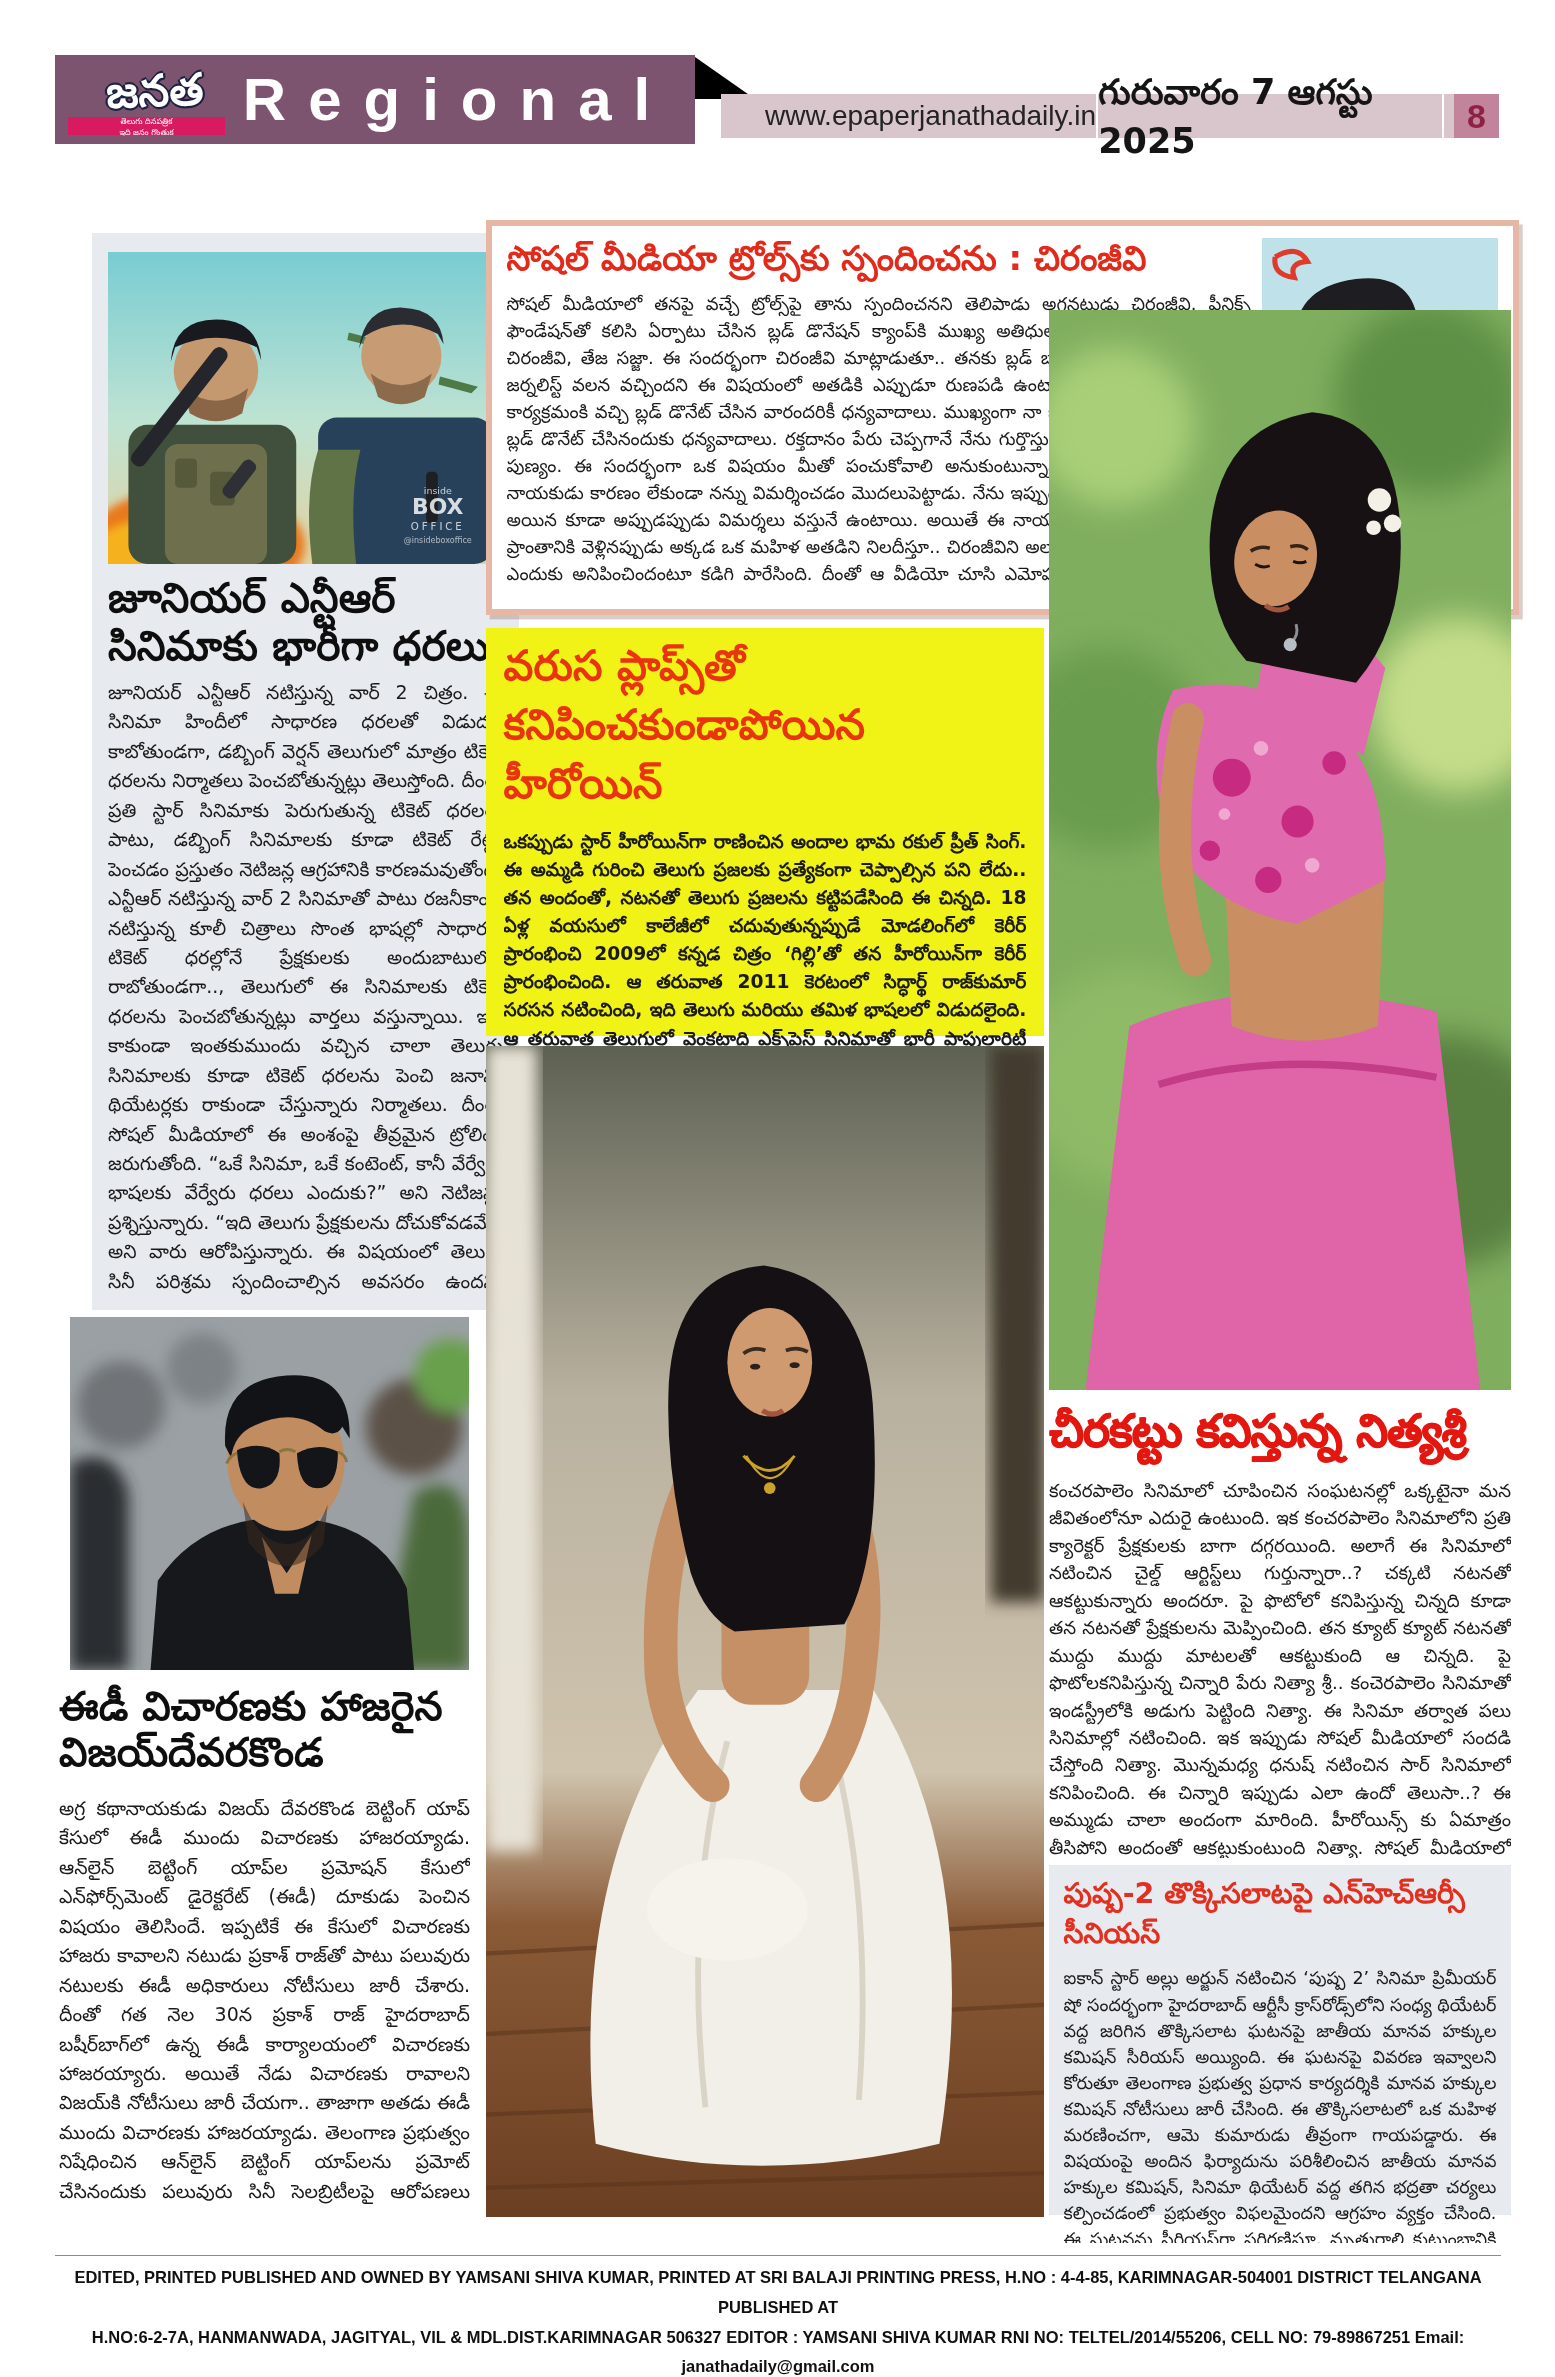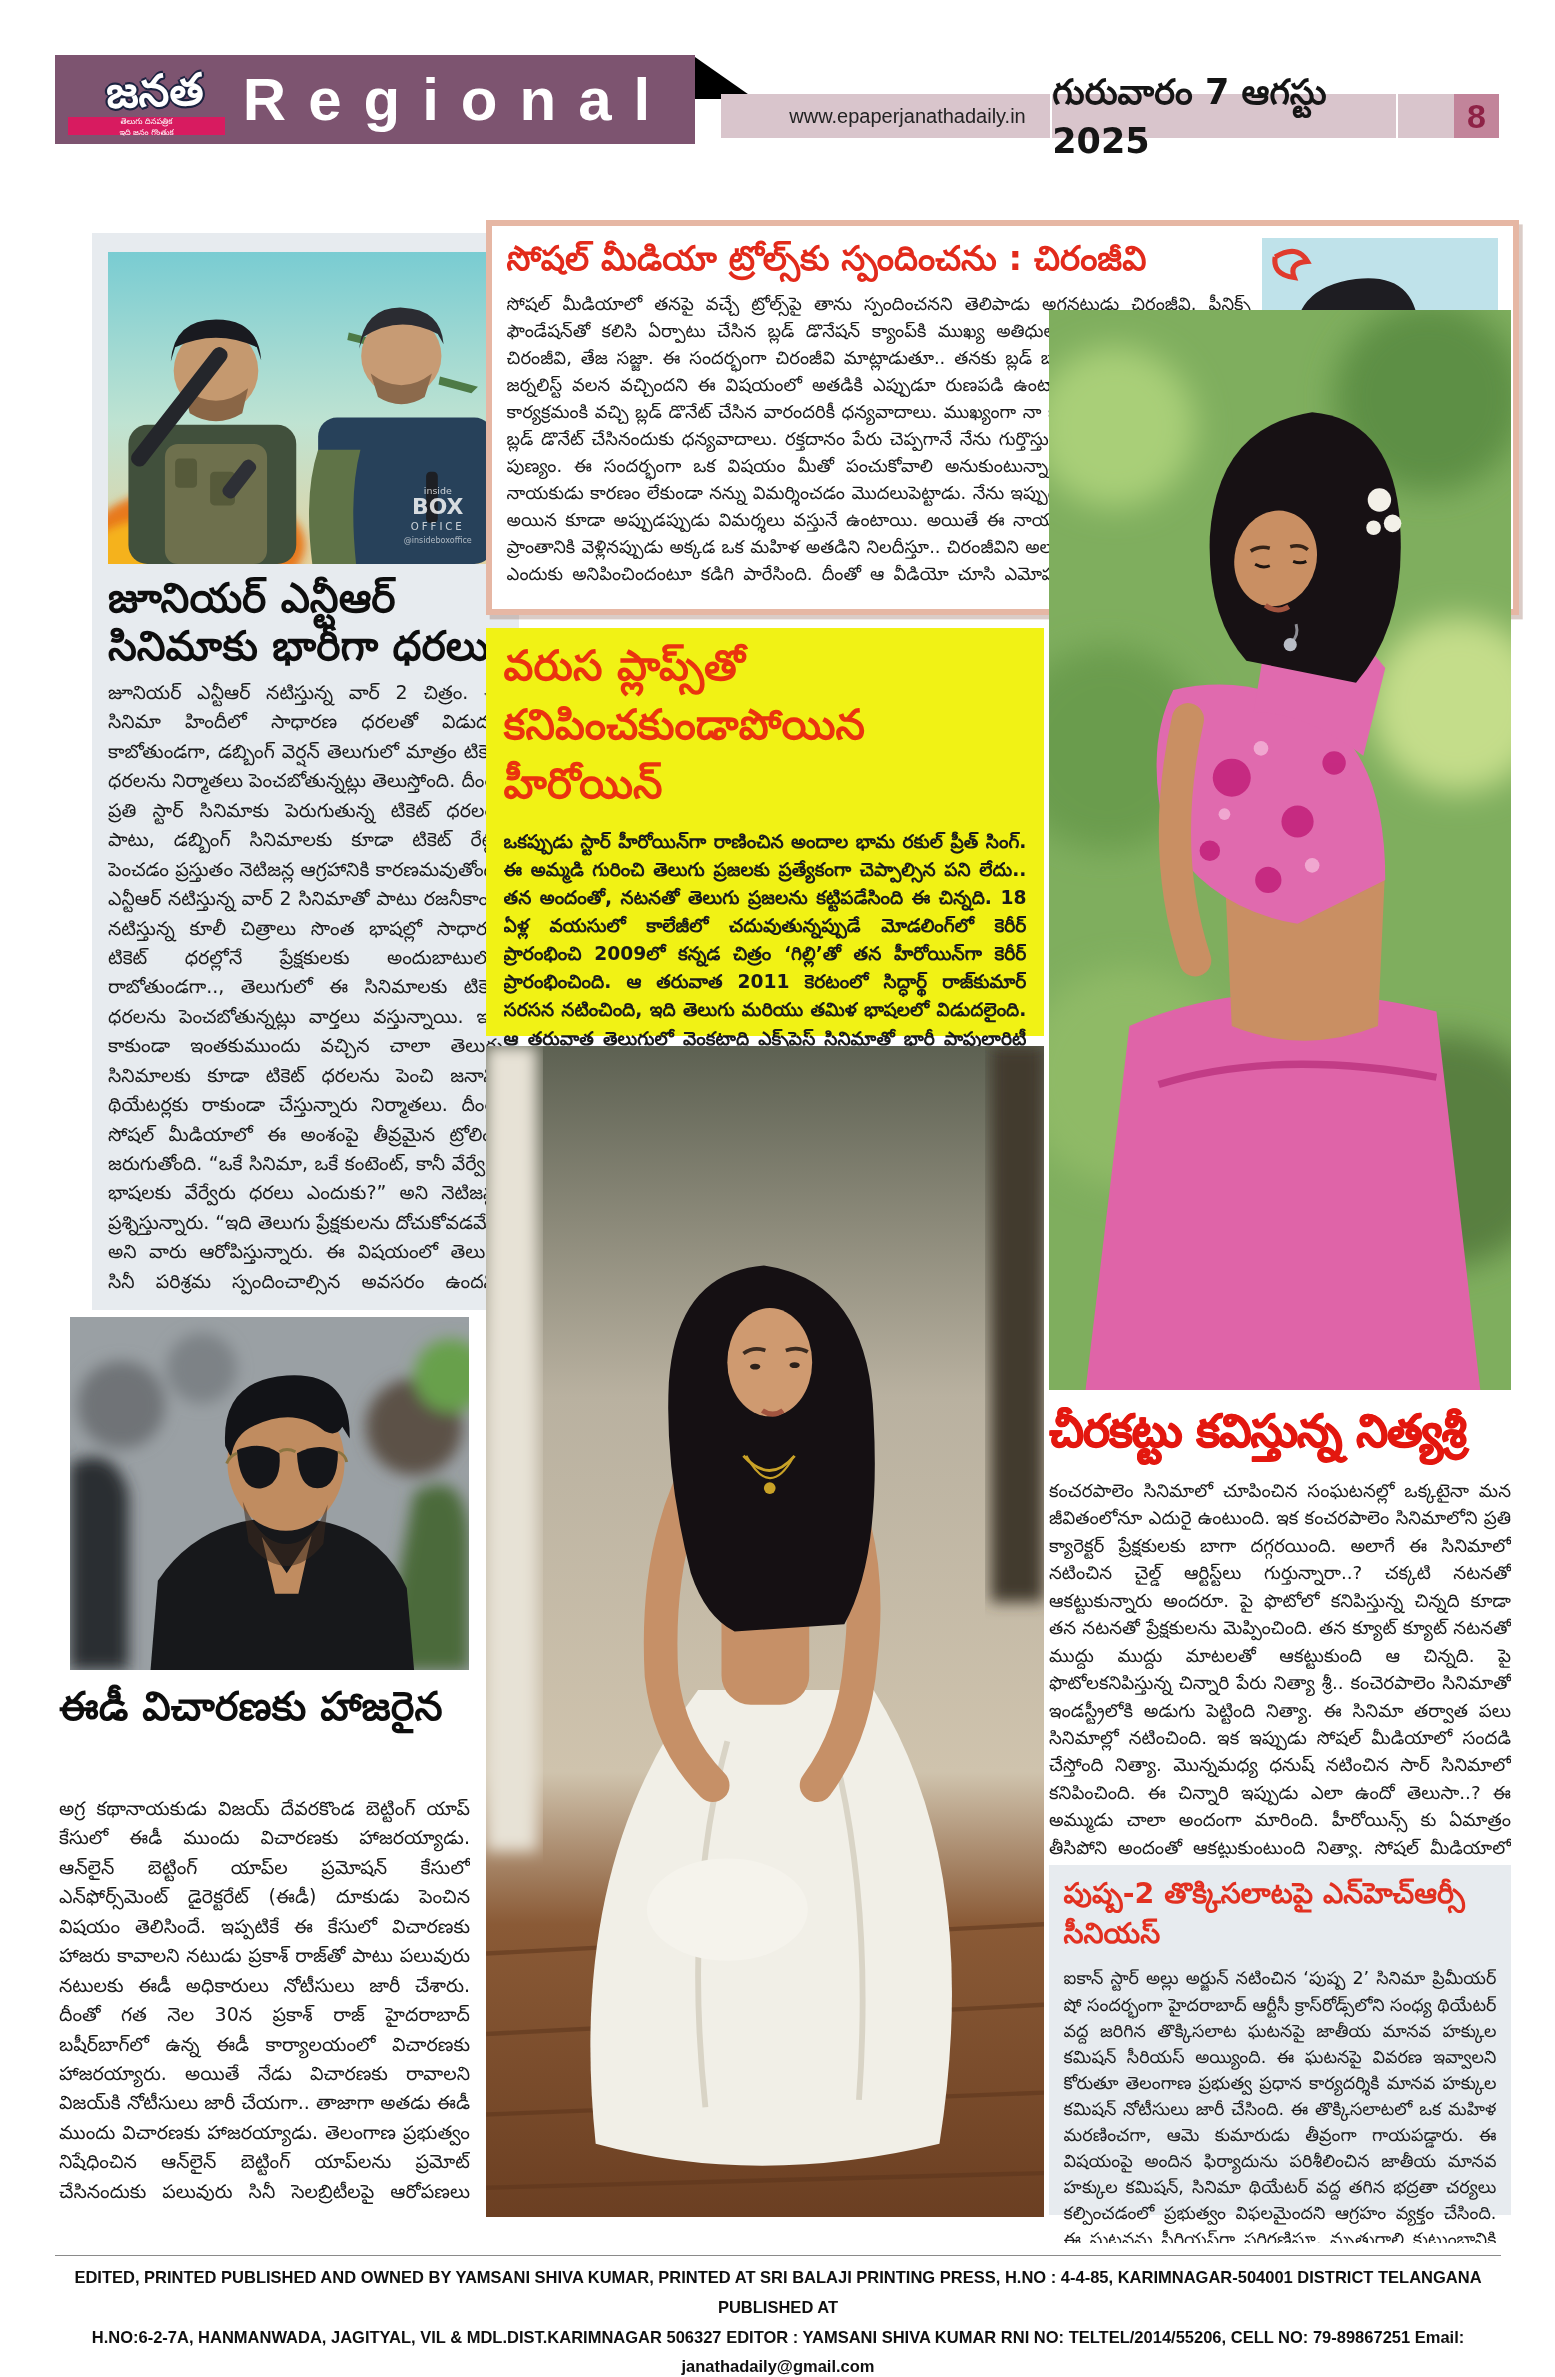--- a/index.html
+++ b/index.html
@@ -13,21 +13,21 @@
   .logo-script { position:absolute; left:20.5px; top:7.3px; width:132px; font-size:44px; font-weight:bold; color:#fff; text-align:center;
                  text-shadow:-2.2px 0 #1c2340, 2.2px 0 #1c2340, 0 -2.2px #1c2340, 0 2.2px #1c2340, 1.5px 1.5px #1c2340; transform:rotate(-2deg); }
   .logo-band { position:absolute; left:0; bottom:5.9px; width:157px; height:17.6px; background:#d81b60; display:flex; align-items:center; justify-content:space-around;flex-direction:column; }
   .logo-band span { font-size:8px; color:#fff; white-space:nowrap; }
   .regional { position:absolute; left:172px; top:0; width:461px; height:89px; display:flex; align-items:center; justify-content:center;
               font-family:"Liberation Sans", sans-serif; font-size:60px; font-weight:bold; color:#fff; letter-spacing:22px; }
   .pointer { position:absolute; left:695px; top:57px; width:60px; height:42px; background:#000;
              clip-path:polygon(0 0, 100% 100%, 0 100%); }
   .strip { position:absolute; left:721px; top:94px; width:778px; height:44px; background:#d9c5cc; display:flex; align-items:stretch; }
   .strip .web { flex:0 0 329px; display:flex; align-items:center; justify-content:center; font-family:"Liberation Sans", sans-serif;
-                font-size:20px; color:#232323;padding-left:44px; }
+                font-size:28px; color:#232323;padding-left:44px; }
   .strip .sep { flex:0 0 2.2px; background:#fff; }
   .strip .date { flex:0 0 344px; display:flex; align-items:center; justify-content:center; font-size:35px; font-weight:bold; color:#151515; }
   .strip .gap { flex:1; }
   .pagenum { flex:0 0 45px; background:#c2849a; display:flex; align-items:center; justify-content:center;
              font-family:"Liberation Sans", sans-serif; font-size:34px; font-weight:bold; color:#8e2246; }
 
   
   .graybox { position:absolute; background:#e7ebef; }
   .headline-black { font-weight:bold; color:#0e0e0e; line-height:1.16; }
   .headline-red { font-weight:bold; color:#e22a1b; line-height:1.2; }
@@ -321,20 +321,21 @@
       <g fill="#141519">
         <path d="M228 182 q32 -14 58 4 q4 42 -24 48 q-30 4 -34 -52 z"></path>
         <path d="M310 186 q30 -16 56 -2 q0 50 -28 50 q-26 0 -28 -48 z"></path>
       </g>
       <path d="M286 184 q10 -6 22 0" stroke="#8a7440" stroke-width="4" fill="none"></path>
       <path d="M228 186 q-10 4 -14 14 M366 184 q10 4 12 14" stroke="#8a7440" stroke-width="4" fill="none"></path>
     </svg>
   </div>
   <div class="vijay-headline headline-black">
     <div>ఈడీ విచారణకు హాజరైన</div>
+    <div>విజయ్‌దేవరకొండ</div>
   </div>
   <div class="vijay-body bodytext">అగ్ర కథానాయకుడు విజయ్ దేవరకొండ బెట్టింగ్ యాప్ కేసులో ఈడీ ముందు విచారణకు హాజరయ్యాడు. ఆన్‌లైన్ బెట్టింగ్ యాప్‌ల ప్రమోషన్ కేసులో ఎన్‌ఫోర్స్‌మెంట్ డైరెక్టరేట్ (ఈడీ) దూకుడు పెంచిన విషయం తెలిసిందే. ఇప్పటికే ఈ కేసులో విచారణకు హాజరు కావాలని నటుడు ప్రకాశ్ రాజ్‌తో పాటు పలువురు నటులకు ఈడీ అధికారులు నోటీసులు జారీ చేశారు. దీంతో గత నెల 30న ప్రకాశ్ రాజ్ హైదరాబాద్ బషీర్‌బాగ్‌లో ఉన్న ఈడీ కార్యాలయంలో విచారణకు హాజరయ్యారు. అయితే నేడు విచారణకు రావాలని విజయ్‌కి నోటీసులు జారీ చేయగా.. తాజాగా అతడు ఈడీ ముందు విచారణకు హాజరయ్యాడు. తెలంగాణ ప్రభుత్వం నిషేధించిన ఆన్‌లైన్ బెట్టింగ్ యాప్‌లను ప్రమోట్ చేసినందుకు పలువురు సినీ సెలబ్రిటీలపై ఆరోపణలు వచ్చిన విషయం తెలిసిందే. ఈ యాప్‌ల ప్రమోషన్ ద్వారా పెద్ద ఎత్తున మనీలాండరింగ్ జరిగినట్లు ఈడీ అనుమానిస్తోంది. ఈ నేపథ్యంలోనే బెట్టింగ్ యాప్‌ల ప్రచారం చేసినట్లు ఆరోపణలు ఎదుర్కొంటున్న నటులకు ఈడీ నోటీసులు జారీ చేసింది. ఈ కేసులో ఇప్పటికే హీరోలు ప్రకాశ్ రాజ్, విజయ్ దేవరకొండతో పాటు రానా దగ్గుబాటి, నటి మంచు లక్ష్మి వంటి వారికి కూడా ఈడీ నోటీసులు పంపింది. రానా దగ్గుబాటి ఇప్పటికే విచారణకు హాజరుకావాల్సి ఉండగా.. సినిమా షూటింగ్‌లు ఉండడంతో విచారణకు మరికొంత సమయం కోరాడు.</div>
 
   <div class="footer">
     <div>EDITED, PRINTED PUBLISHED AND OWNED BY YAMSANI SHIVA KUMAR, PRINTED AT SRI BALAJI PRINTING PRESS, H.NO : 4-4-85, KARIMNAGAR-504001 DISTRICT TELANGANA PUBLISHED AT</div>
     <div>H.NO:6-2-7A, HANMANWADA, JAGITYAL, VIL &amp; MDL.DIST.KARIMNAGAR 506327 EDITOR : YAMSANI SHIVA KUMAR RNI NO: TELTEL/2014/55206, CELL NO: 79-89867251 Email: janathadaily@gmail.com</div>
   </div>
 
 </div>
 

